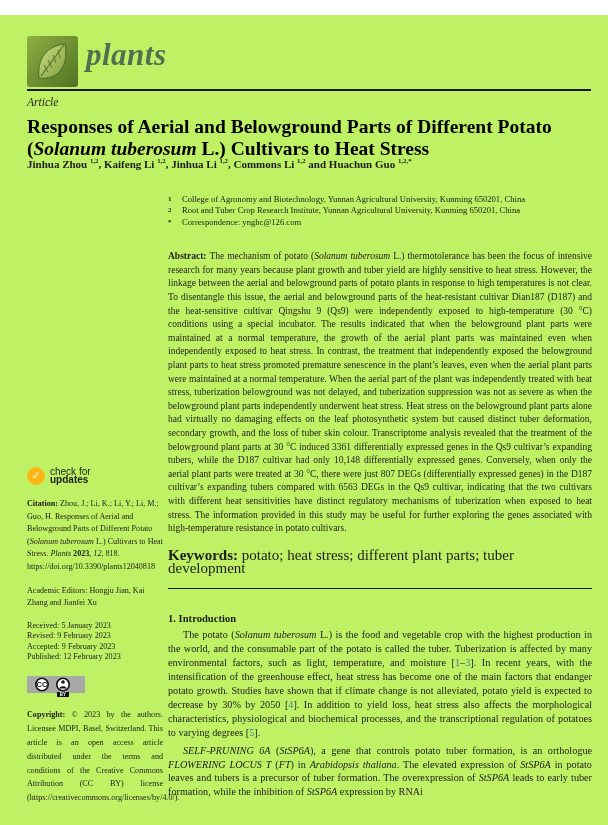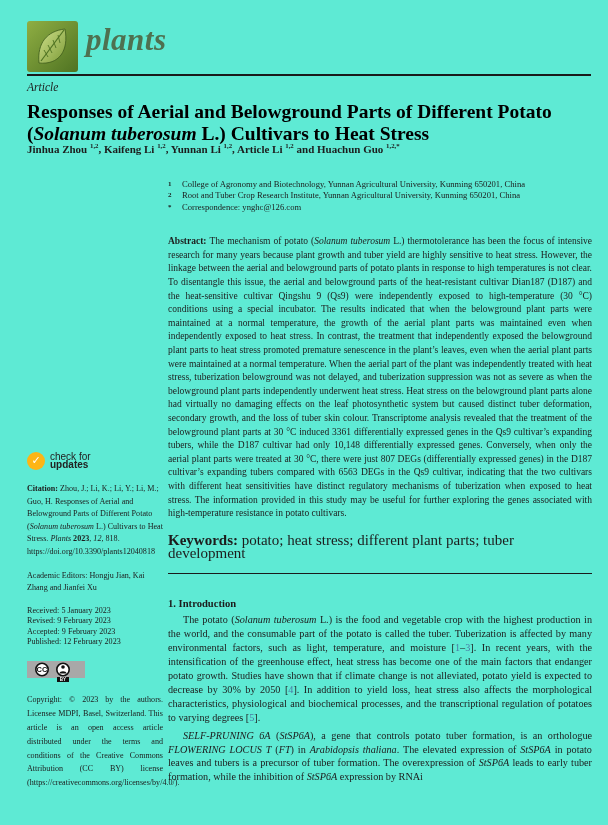--- a/index.html
+++ b/index.html
@@ -1,18 +1,18 @@
 <!DOCTYPE html>
 <html><head>
 <meta charset="utf-8">
 <style>
   * { margin:0; padding:0; box-sizing:border-box; }
   html,body { background:#ffffff; }
   body { width:608px; height:825px; position:relative; font-family:"Liberation Serif", serif; color:#1c1c1c; }
-  .page { position:absolute; inset:0; background:#5eead4; overflow:hidden; }
+  .page { position:absolute; inset:0; background:#bef264; overflow:hidden;margin-top:15px; }
 
   
   .logo-box { position:absolute; left:27px; top:21px; width:51px; height:51px; }
   .journal-name { position:absolute; left:86px; top:22px; font-size:31px; font-style:italic; font-weight:bold; color:#4e7150; letter-spacing:0.5px; }
   .mdpi-logo { position:absolute; left:527px; top:28px; width:64px; height:38px; }
   .header-rule { position:absolute; left:27px; top:74px; width:564px; height:2px; background:#1a1a1a; }
 
   .article-label { position:absolute; left:27px; top:81px; font-size:11.5px; font-style:italic; }
   .title { position:absolute; left:27px; top:101px; width:564px; font-size:19.5px; font-weight:bold; line-height:22px; color:#000; }
   .authors { position:absolute; left:27px; top:142px; width:564px; font-size:11px; font-weight:bold; }
@@ -64,21 +64,21 @@
       <path d="M38 8 C 20 10, 10 22, 12 42 C 32 44, 42 30, 38 8 Z" fill="url(#leafg)" stroke="#3d5c1a" stroke-width="0.8"></path>
       <path d="M37 9 L 14 40" stroke="#4f7322" stroke-width="1.2" fill="none"></path>
       <path d="M31 14 L 33 22 M26 19 L 29 27 M21 24 L 25 32 M17 29 L 21 36" stroke="#4f7322" stroke-width="0.9" fill="none"></path>
     </svg>
   </div>
   <div class="journal-name">plants</div>
   <div class="header-rule"></div>
 
   <div class="article-label">Article</div>
   <h1 class="title"><span>Responses of Aerial and Belowground Parts of Different Potato (</span><span style="font-style: italic;">Solanum tuberosum</span><span> L.) Cultivars to Heat Stress</span></h1>
-  <div class="authors"><span>Jinhua Zhou </span><span class="sup">1,2</span><span>, Kaifeng Li </span><span class="sup">1,2</span><span>, Yunnan Li </span><span class="sup">1,2</span><span>, Article Li </span><span class="sup">1,2</span><span> and Huachun Guo </span><span class="sup">1,2,*</span></div>
+  <div class="authors"><span>Jinhua Zhou </span><span class="sup">1,2</span><span>, Kaifeng Li </span><span class="sup">1,2</span><span>, Jinhua Li </span><span class="sup">1,2</span><span>, Commons Li </span><span class="sup">1,2</span><span> and Huachun Guo </span><span class="sup">1,2,*</span></div>
 
   <div class="sidebar">
     <div class="updates-badge">
       <div class="updates-circle">
           <span>✓</span>
         </div>
       <div class="updates-text">
         <div class="l1">check for</div>
         <div class="l2">updates</div>
       </div>
@@ -96,21 +96,21 @@
         <rect x="0" y="0" width="58" height="17" fill="#a8a8a8"></rect>
         <circle cx="15" cy="8.5" r="6.2" fill="#fff" stroke="#111" stroke-width="1.6"></circle>
         <text x="15" y="11.4" text-anchor="middle" font-family="Liberation Sans, sans-serif" font-size="7.5" font-weight="bold" fill="#111">CC</text>
         <circle cx="36" cy="8.5" r="6.2" fill="#fff" stroke="#111" stroke-width="1.6"></circle>
         <circle cx="36" cy="6" r="1.8" fill="#111"></circle>
         <path d="M32.5 12.5 C 32.5 9.5, 39.5 9.5, 39.5 12.5 Z" fill="#111"></path>
         <rect x="30" y="16" width="12" height="5" fill="#111"></rect>
         <text x="36" y="20.3" text-anchor="middle" font-family="Liberation Sans, sans-serif" font-size="4.5" font-weight="bold" fill="#fff">BY</text>
       </svg>
     </div>
-    <p class="copyright-block"><span style="font-weight: normal;">Copyright: </span><span>© 2023 by the authors. Licensee MDPI, Basel, Switzerland. This article is an open access article distributed under the terms and conditions of the Creative Commons Attribution (CC BY) license (https://creativecommons.org/licenses/by/4.0/).</span></p>
+    <p class="copyright-block"><span style="font-weight: bold;">Copyright: </span><span>© 2023 by the authors. Licensee MDPI, Basel, Switzerland. This article is an open access article distributed under the terms and conditions of the Creative Commons Attribution (CC BY) license (https://creativecommons.org/licenses/by/4.0/).</span></p>
   </div>
 
   <div class="main-col">
     <div class="affiliations">
       <div class="affil-row">
         <span class="affil-marker">1</span>
         <span>College of Agronomy and Biotechnology, Yunnan Agricultural University, Kunming 650201, China</span>
       </div>
       <div class="affil-row">
         <span class="affil-marker">2</span>

